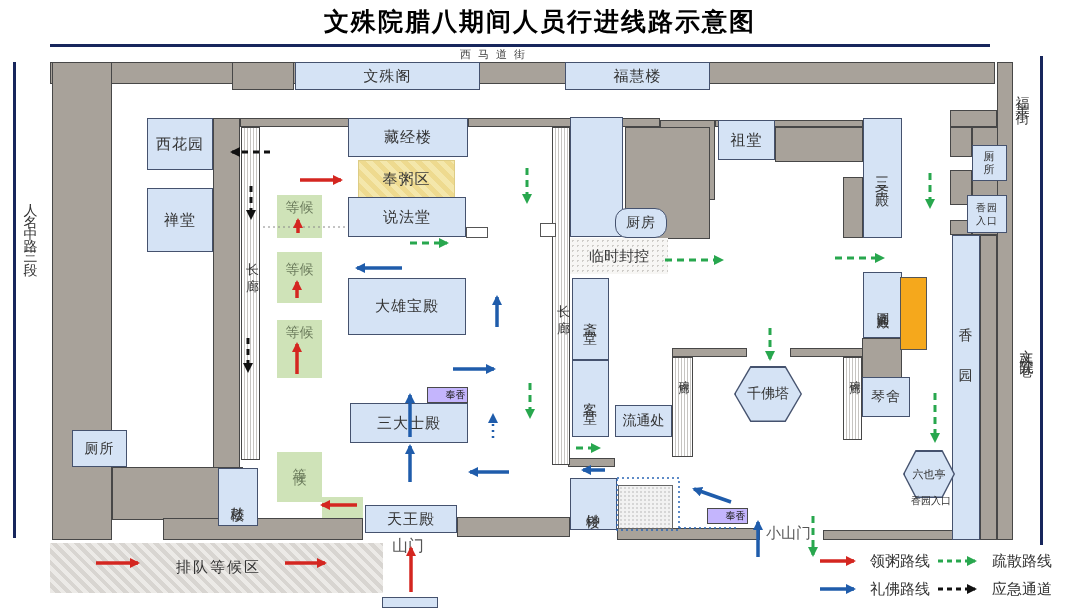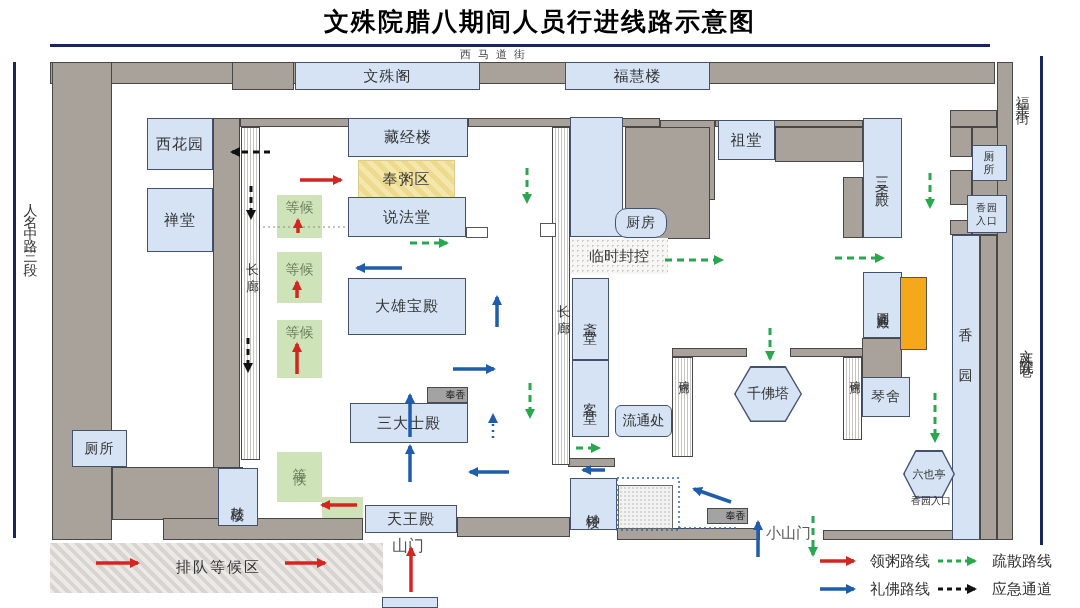--- a/index.html
+++ b/index.html
@@ -6,21 +6,21 @@
   #canvas{position:relative;width:1080px;height:608px;background:#fff;overflow:hidden;
           font-family:"Liberation Sans","DejaVu Sans",sans-serif;color:#333;}
   .abs{position:absolute;}
   .wall{position:absolute;background:#a8a29a;border:1px solid #474747;box-sizing:border-box;}
   .bldg{position:absolute;background:#d5e3f5;border:1.5px solid #45526e;box-sizing:border-box;
         display:flex;align-items:center;justify-content:center;font-size:15px;color:#333;letter-spacing:1px;}
   .hatchv{position:absolute;background:repeating-linear-gradient(90deg,#ffffff 0 2px,#c6c4c1 2px 3px);
         border:1px solid #474747;box-sizing:border-box;}
   .greenbox{position:absolute;background:#cfe3b8;color:#6b7b5c;font-size:14px;}
   .greenbox .lbl{position:absolute;left:0;width:100%;text-align:center;}
-  .orange{position:absolute;background:#a3a3a3;border:1.5px solid #4a4a4a;box-sizing:border-box;
+  .orange{position:absolute;background:#c4b5fd;border:1.5px solid #4a4a4a;box-sizing:border-box;
         display:flex;align-items:center;justify-content:center;font-size:10px;color:#222;padding-left:16px;}
   .fengzhou{position:absolute;background:repeating-linear-gradient(45deg,#f4e7ab 0 5px,#eeda8f 5px 10px);
         border:1px solid #ddcc85;box-sizing:border-box;display:flex;align-items:center;justify-content:center;
         font-size:15px;color:#3a3a3a;letter-spacing:1px;}
   .stipple{position:absolute;background-image:radial-gradient(#cfcdc9 1px,transparent 1px);
         background-size:5px 5px;background-color:#f7f6f4;display:flex;align-items:center;justify-content:center;
         font-size:15px;color:#3a3a3a;}
   .queue{position:absolute;background:repeating-linear-gradient(45deg,#eceae7 0 4px,#d8d5d1 4px 8px);}
   .whitebox{position:absolute;background-image:radial-gradient(#d6d6d6 1px,transparent 1px);
         background-size:4px 4px;background-color:#f2f2f2;border:1px solid #666;box-sizing:border-box;}
@@ -163,21 +163,21 @@
   <div class="bldg" style="left:863px;top:118px;width:39px;height:120px;font-size:14px;">
       <span class="vt" style="letter-spacing:8px;">三圣殿</span>
     </div>
   <div class="bldg" style="left:863px;top:272px;width:39px;height:66px;font-size:13px;">
       <span class="vt" style="letter-spacing:2px;">圆通殿</span>
     </div>
   <div class="abs" style="left:900px;top:277px;width:27px;height:73px;background:#f5a81c;border:1px solid #555;box-sizing:border-box;"></div>
   <div class="bldg" style="left:862px;top:377px;width:48px;height:40px;font-size:14px;">
       <span>琴舍</span>
     </div>
-  <div class="bldg" style="left:615px;top:405px;width:57px;height:32px;font-size:14px;letter-spacing:0;border-radius:6px;">
+  <div class="bldg" style="left:615px;top:405px;width:57px;height:32px;font-size:14px;letter-spacing:0;">
       <span>流通处</span>
     </div>
   <div class="bldg" style="left:572px;top:278px;width:37px;height:82px;font-size:14px;">
       <span class="vt" style="letter-spacing:8px;">斋堂</span>
     </div>
   <div class="bldg" style="left:572px;top:360px;width:37px;height:77px;font-size:14px;">
       <span class="vt" style="letter-spacing:8px;">客堂</span>
     </div>
   <div class="bldg" style="left:972px;top:145px;width:35px;height:36px;font-size:11px;">
       <span style="width:12px;line-height:1.2;">厕所</span>

